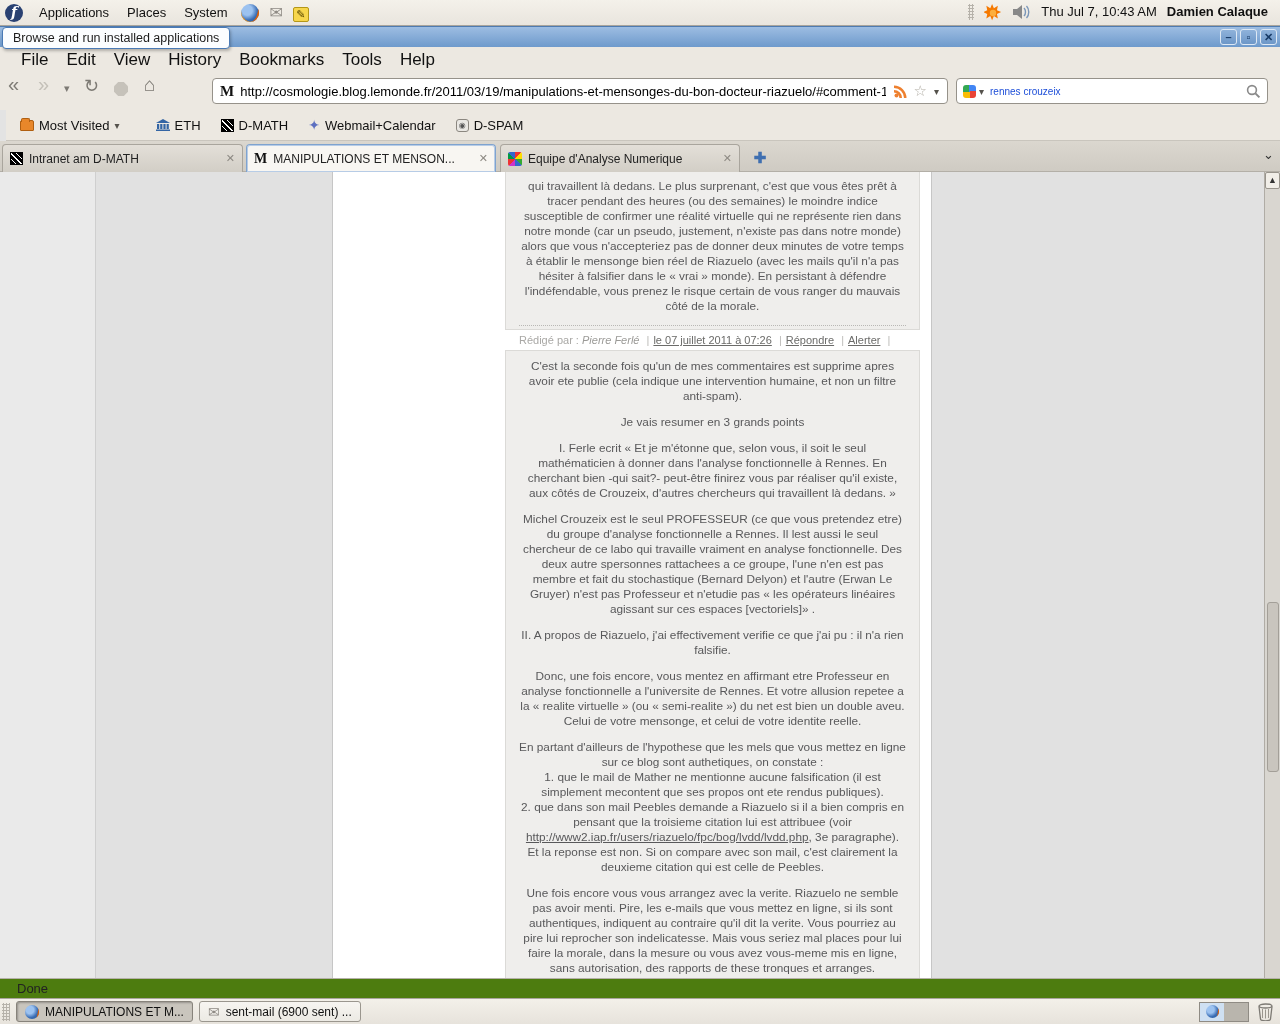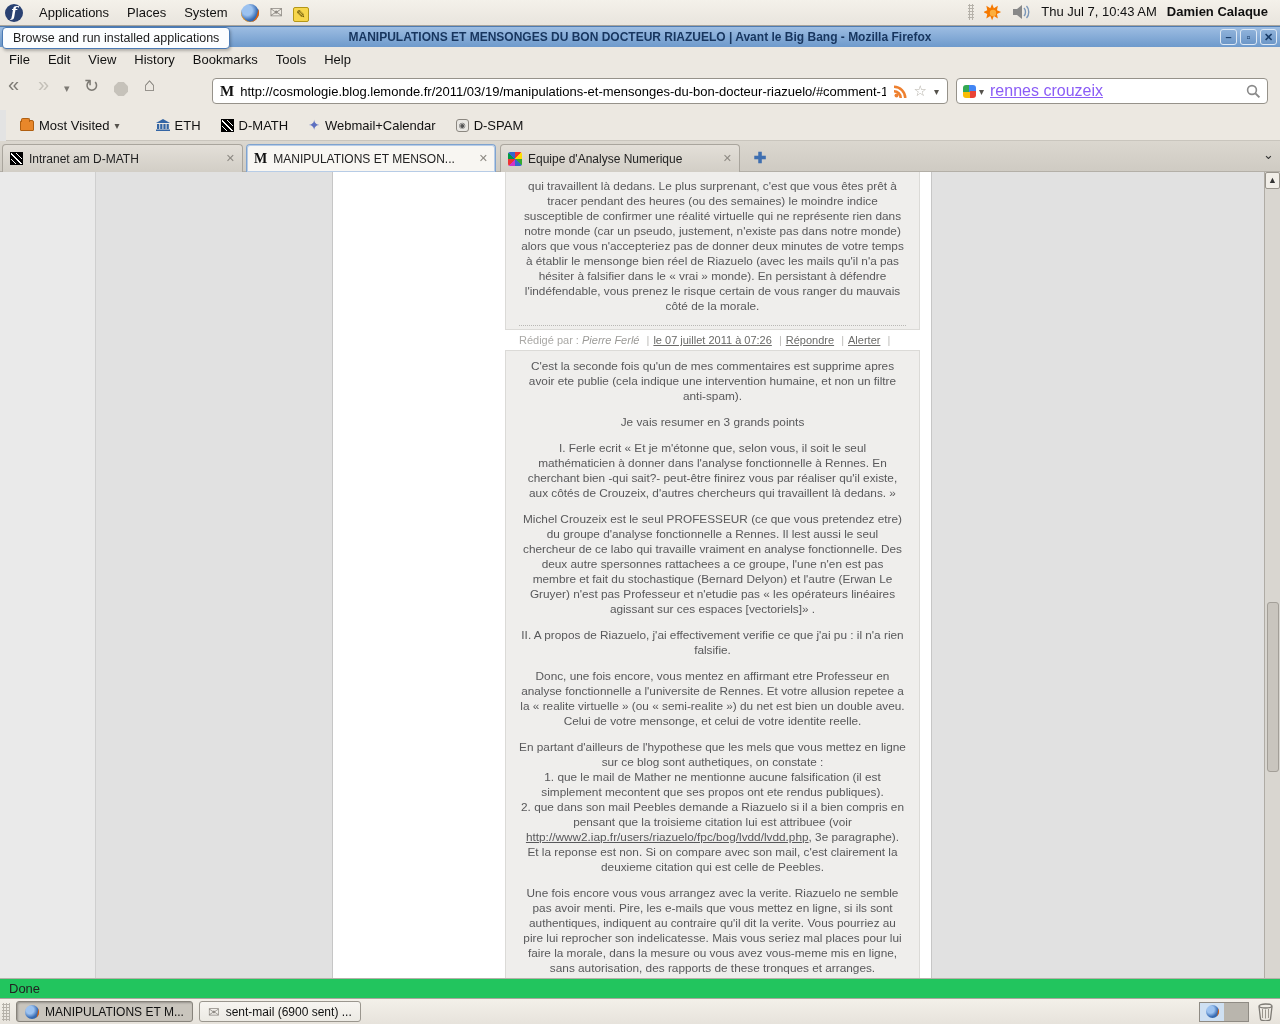--- a/index.html
+++ b/index.html
@@ -45,39 +45,39 @@
               background:linear-gradient(#9dbde2,#6e9acc); border-top:1px solid #4f7bb0;
               display:flex; align-items:center; justify-content:center; }
   .title-text { font-size:12px; font-weight:bold; color:#17355e; white-space:nowrap;
                 overflow:hidden; max-width:900px; }
   .win-controls { position:absolute; right:3px; top:2px; display:flex; gap:3px; }
   .win-btn { width:17px; height:16px; background:linear-gradient(#8fb2da,#6d97c8);
              border:1px solid #dde8f4; border-radius:3px; color:#173a66; font-size:11px;
              line-height:14px; text-align:center; font-weight:bold; }
 
   .menubar { position:absolute; top:47px; left:0; width:1280px; height:25px;
-             background:#ece8e1; display:flex; align-items:center; padding-left:0;
-             font-size:13px; color:#111; }
+             background:#ece8e1; display:flex; align-items:center; padding-left:12px;
+             font-size:17px; color:#111; }
   .menubar .mitem { padding:3px 9px; }
 
   .navbar { position:absolute; top:72px; left:0; width:1280px; height:38px; background:#ece8e1; }
   .nav-ico { position:absolute; top:4px; color:#7d7a74; text-align:center; }
   .urlbar { position:absolute; left:212px; top:6px; width:736px; height:26px; background:#fff;
             border:1px solid #96928a; border-radius:4px; display:flex; align-items:center; }
   .lemonde-m { font-family:"Liberation Serif",serif; font-weight:bold; font-size:15px;
                color:#111; padding:0 6px 0 7px; }
   .url-text { font-size:13px; color:#000; white-space:nowrap; overflow:hidden; flex:1; }
   .urlbar-icons { display:flex; align-items:center; gap:7px; padding:0 8px; }
   .star { color:#b4b0a8; font-size:15px; }
   .chev { color:#55524c; font-size:10px; }
   .searchbox { position:absolute; left:956px; top:6px; width:312px; height:26px; background:#fff;
                border:1px solid #96928a; border-radius:4px; display:flex; align-items:center; }
   .gicon { width:13px; height:13px; border-radius:3px; margin:0 3px 0 6px;
            background:conic-gradient(#4285f4 0 25%, #ea4335 0 50%, #fbbc05 0 75%, #34a853 0 100%); }
-  .search-text { font-size:16px; color:#8b5cf6; flex:1; padding-left:6px;text-decoration:underline; }
+  .search-text { font-size:10px; color:#1d4ed8; flex:1; padding-left:6px; }
 
   .bookmarksbar { position:absolute; top:110px; left:6px; width:1280px; height:31px;
                   background:#ece8e1; border-bottom:1px solid #c9c5bd; display:flex;
                   align-items:center; font-size:13px; color:#111; padding-left:6px; gap:4px; }
   .bm { display:flex; align-items:center; gap:5px; padding:3px 8px; white-space:nowrap; }
   .folder-ico { width:14px; height:11px; background:#e8872a; border:1px solid #b05f10;
                 border-radius:2px 2px 1px 1px; position:relative; }
   .folder-ico::before { content:""; position:absolute; top:-3px; left:0; width:7px; height:3px;
                         background:#e8872a; border:1px solid #b05f10; border-bottom:none;
                         border-radius:2px 2px 0 0; }
@@ -127,22 +127,22 @@
   
   .scrollbar { position:absolute; right:0; top:0; width:16px; height:100%;
                background:#d9d6d0; border-left:1px solid #b0aca5; }
   .sb-up { position:absolute; top:0; left:0; width:15px; height:17px; background:#f1eee8;
            border:1px solid #98948c; border-radius:2px; color:#333; font-size:9px;
            text-align:center; line-height:15px; }
   .sb-thumb { position:absolute; top:430px; left:2px; width:12px; height:170px;
               background:#c9c5be; border:1px solid #a39f98; border-radius:3px; }
 
   .statusbar { position:absolute; top:978px; left:0; width:1280px; height:20px;
-               background:#22c55e; border-top:1px solid #b5b1a9; font-size:13px; color:#222;
-               display:flex; align-items:center; padding-left:9px; }
+               background:#4d7c0f; border-top:1px solid #b5b1a9; font-size:13px; color:#222;
+               display:flex; align-items:center; padding-left:17px; }
 
   
   .taskbar { position:absolute; top:998px; left:0; width:1280px; height:26px;
              background:linear-gradient(#f3f0e9,#e7e3dc); border-top:1px solid #aaa69e;
              display:flex; align-items:center; font-size:12px; color:#111; }
   .task-grip { width:8px; height:18px; margin-left:2px;
                background-image:radial-gradient(#b6b2aa 1px, transparent 1.2px);
                background-size:3px 3px; }
   .task-btn { display:flex; align-items:center; gap:6px; height:21px; margin-left:6px;
               padding:0 8px; border:1px solid #9a968e; border-radius:3px; max-width:190px;
@@ -185,21 +185,20 @@
         <path d="M12 4c2 2 2 6 0 8M14.5 2c3 3 3 9 0 12" stroke="#7a96b8" stroke-width="1.4" fill="none"></path>
       </svg>
       <span class="clock">Thu Jul  7, 10:43 AM</span>
       <span class="user">Damien Calaque</span>
     </div>
   </div>
 
   <div class="tooltip">Browse and run installed applications</div>
 
   <div class="titlebar">
-    <span class="title-text">MANIPULATIONS ET MENSONGES DU BON DOCTEUR RIAZUELO | Avant le Big Bang - Mozilla Firefox</span>
     <span class="win-controls">
       <span class="win-btn">–</span>
       <span class="win-btn">▫</span>
       <span class="win-btn">✕</span>
     </span>
   </div>
 
   <div class="menubar">
     <span class="mitem">File</span>
     <span class="mitem">Edit</span>

